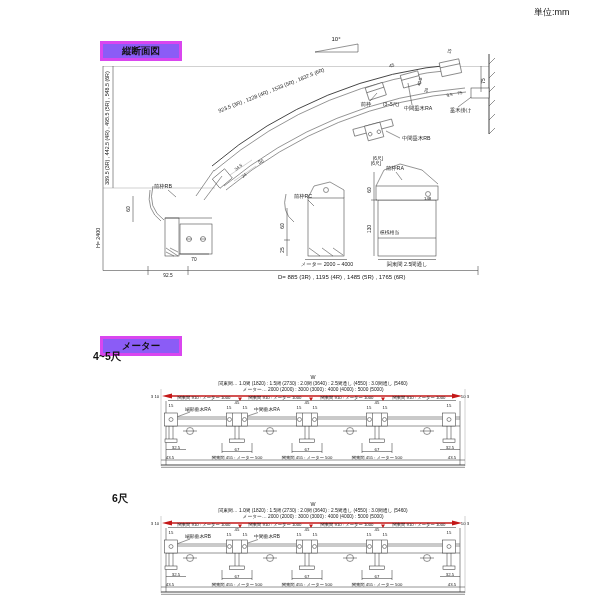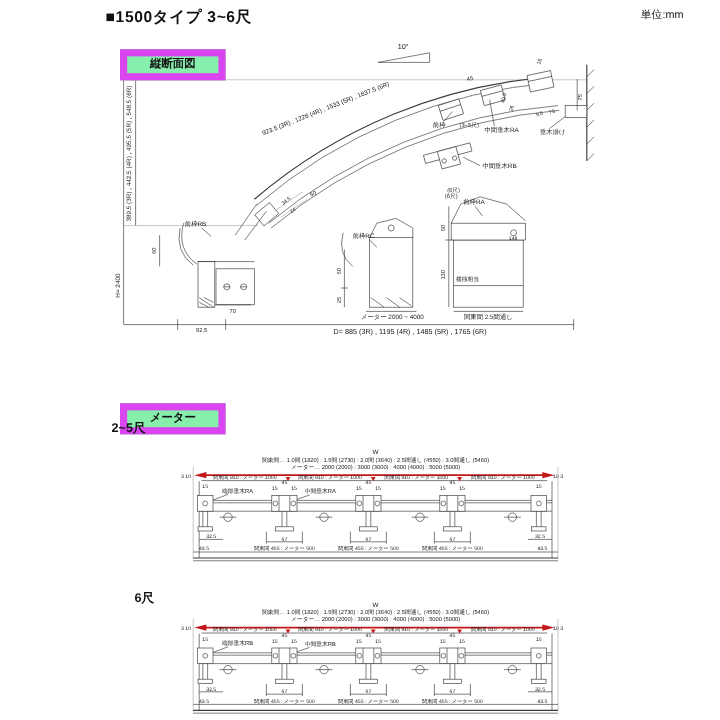--- a/index.html
+++ b/index.html
@@ -1,22 +1,22 @@
 <!DOCTYPE html>
 <html><head>
 <meta charset="utf-8">
 <style>
   html,body{margin:0;padding:0;width:600px;height:600px;background:#ffffff;overflow:hidden;
     font-family:"Liberation Sans","DejaVu Sans",sans-serif;}
   .abs{position:absolute;}
   #sheet{position:relative;width:600px;height:600px;background:#fff;}
   .title{font-size:13px;font-weight:bold;color:#111;letter-spacing:.5px;}
   .unit{font-size:9px;color:#111;}
-  .boxlabel{border:6px solid #d946ef;width:76px;height:14px;line-height:14px;text-align:center;
-    font-size:9.5px;font-weight:bold;color:#111;background:#86efac;}
+  .boxlabel{border:3px solid #d946ef;width:76px;height:14px;line-height:14px;text-align:center;
+    font-size:9.5px;font-weight:bold;color:#111;background:#8b5cf6;}
   .seclabel{font-size:10.5px;font-weight:600;color:#111;}
   svg{position:absolute;left:0;top:0;}
   svg text{font-family:"Liberation Sans","DejaVu Sans",sans-serif;fill:#1a1a1a;}
   .t4{font-size:4.3px;}
   .t45{font-size:4.8px;}
   .t5{font-size:5.3px;}
   .t55{font-size:6px;}
   .ln{stroke:#3c3c3c;stroke-width:.55;fill:none;}
   .lnf{stroke:#3c3c3c;stroke-width:.55;fill:#fff;}
   .ln2{stroke:#3c3c3c;stroke-width:.95;fill:none;}
@@ -358,20 +358,19 @@
     <text x="170" y="85.5" class="t4 mid">43.5</text>
     <text x="237" y="85.5" class="t4 mid">関東間 455 : メーター 500</text>
     <text x="307" y="85.5" class="t4 mid">関東間 455 : メーター 500</text>
     <text x="377" y="85.5" class="t4 mid">関東間 455 : メーター 500</text>
     <text x="452" y="85.5" class="t4 mid">43.5</text>
     <line x1="161" y1="92" x2="465" y2="92" class="ln2"></line>
     <line x1="161" y1="94.3" x2="465" y2="94.3" class="ln"></line>
   </g>
 </svg>
 
-<div class="abs title" style="left:88px;top:5px;">■1500タイプ 3~6尺</div>
 <div class="abs unit" style="left:534px;top:6px;">単位:mm</div>
 <div class="abs boxlabel" style="left:100px;top:41px;">縦断面図</div>
 <div class="abs boxlabel" style="left:100px;top:336px;">メーター</div>
-<div class="abs seclabel" style="left:93px;top:350px;">2~5尺</div>
+<div class="abs seclabel" style="left:93px;top:350px;">4~5尺</div>
 <div class="abs seclabel" style="left:112px;top:492px;">6尺</div>
 
 </div>
 
 </body></html>

